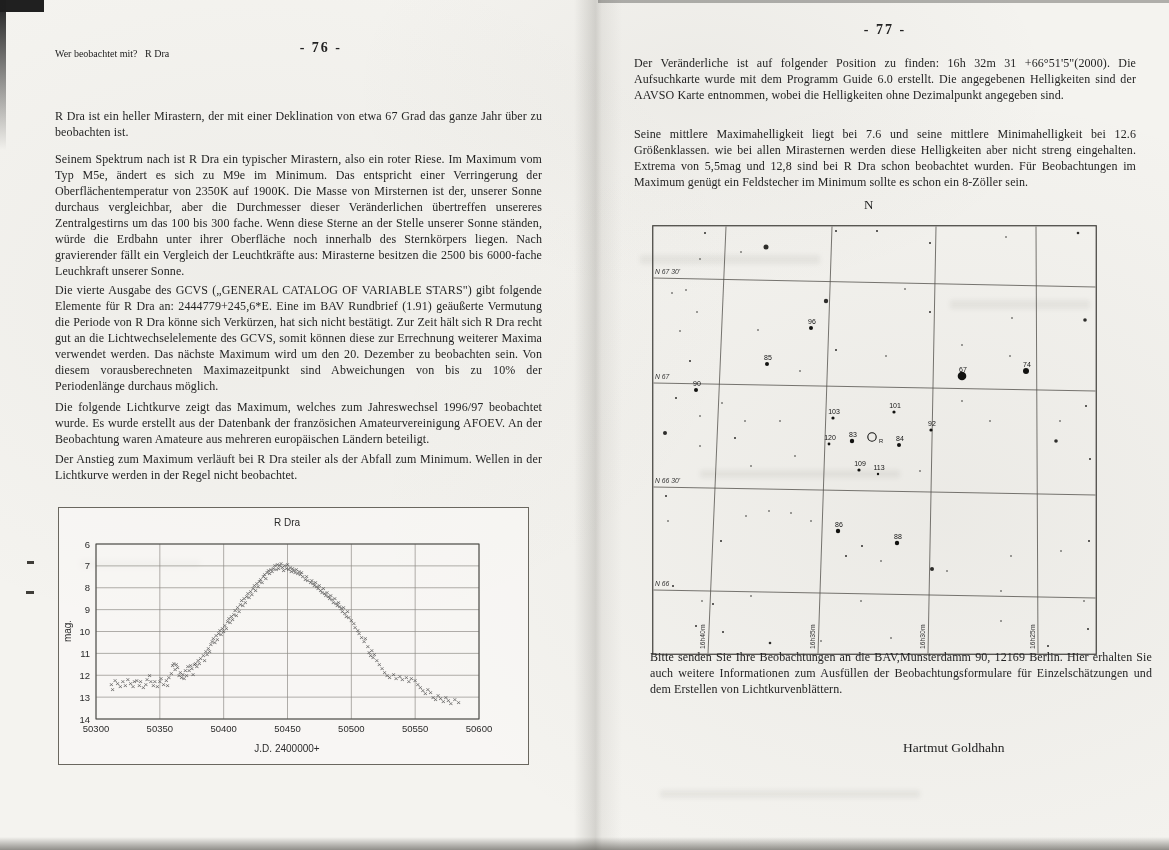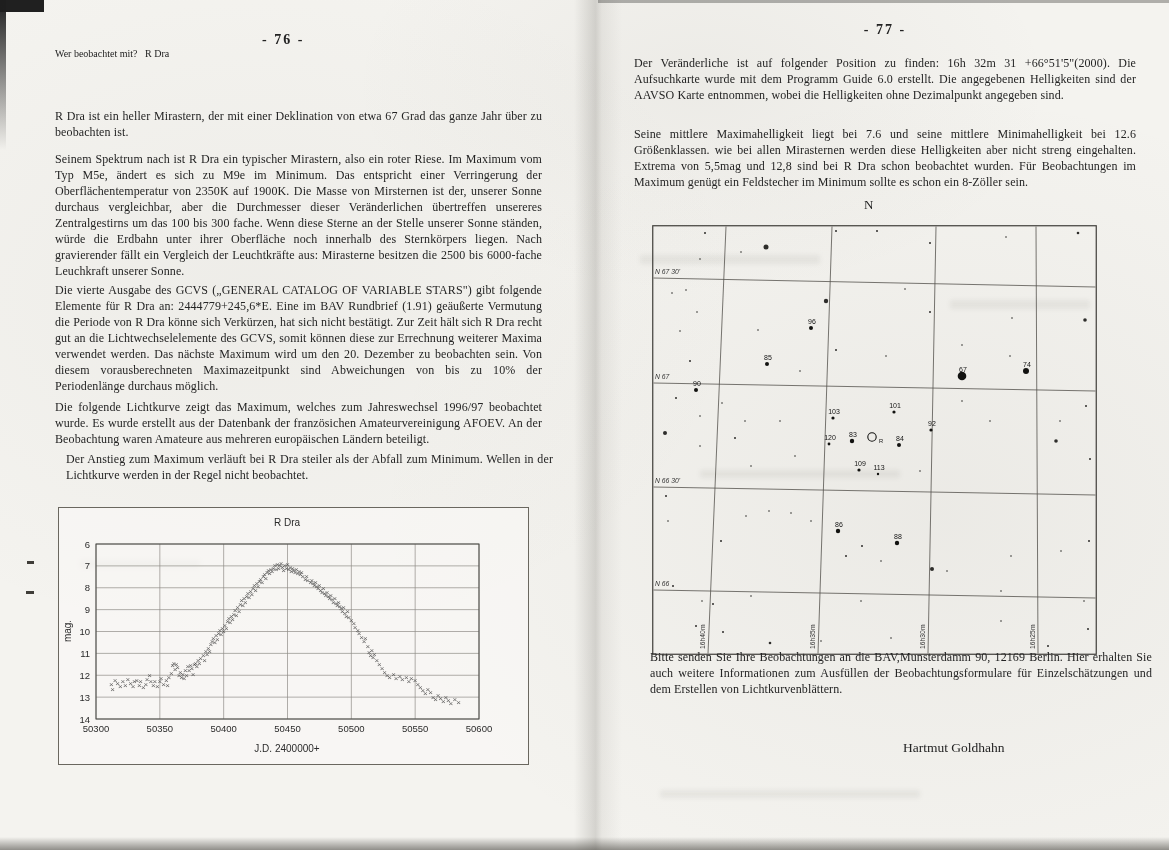--- a/index.html
+++ b/index.html
@@ -52,27 +52,27 @@
   <div class="speck" style="left:27px;top:561px;width:7px;height:3px;"></div>
   <div class="speck" style="left:26px;top:591px;width:8px;height:3px;"></div>
 
   <div class="ghost" style="left:640px;top:255px;width:180px;height:9px;"></div>
   <div class="ghost" style="left:950px;top:300px;width:140px;height:9px;"></div>
   <div class="ghost" style="left:700px;top:470px;width:200px;height:8px;"></div>
   <div class="ghost" style="left:80px;top:560px;width:120px;height:8px;"></div>
   <div class="ghost" style="left:660px;top:790px;width:260px;height:8px;"></div>
 
   <div>
-    <div class="pagenum" style="left:262px;top:32px;width:80px;text-align:left;position:absolute;">- 76 -</div>
+    <div class="pagenum" style="left:262px;top:40px;width:80px;text-align:right;position:absolute;">- 76 -</div>
     <div class="title" style="left:55px;top:48px;width:487px;">Wer beobachtet mit?&nbsp;&nbsp; R Dra</div>
     <div class="para" style="left:55px;top:97px;width:487px;margin-top:12px;">R Dra ist ein heller Mirastern, der mit einer Deklination von etwa 67 Grad das ganze Jahr über zu beobachten ist.</div>
     <div class="para" style="left:55px;top:152px;width:487px;">Seinem Spektrum nach ist R Dra ein typischer Mirastern, also ein roter Riese. Im Maximum vom Typ M5e, ändert es sich zu M9e im Minimum. Das entspricht einer Verringerung der Oberflächentemperatur von 2350K auf 1900K. Die Masse von Mirsternen ist der, unserer Sonne durchaus vergleichbar, aber die Durchmesser dieser Veränderlichen übertreffen unsereres Zentralgestirns um das 100 bis 300 fache. Wenn diese Sterne an der Stelle unserer Sonne ständen, würde die Erdbahn unter ihrer Oberfläche noch innerhalb des Sternkörpers liegen. Nach gravierender fällt ein Vergleich der Leuchtkräfte aus: Mirasterne besitzen die 2500 bis 6000-fache Leuchkraft unserer Sonne.</div>
     <div class="para" style="left:55px;top:283px;width:487px;">Die vierte Ausgabe des GCVS („GENERAL CATALOG OF VARIABLE STARS") gibt folgende Elemente für R Dra an: 2444779+245,6*E. Eine im BAV Rundbrief (1.91) geäußerte Vermutung die Periode von R Dra könne sich Verkürzen, hat sich nicht bestätigt. Zur Zeit hält sich R Dra recht gut an die Lichtwechselelemente des GCVS, somit können diese zur Errechnung weiterer Maxima verwendet werden. Das nächste Maximum wird um den 20. Dezember zu beobachten sein. Von diesem vorausberechneten Maximazeitpunkt sind Abweichungen von bis zu 10% der Periodenlänge durchaus möglich.</div>
     <div class="para" style="left:55px;top:400px;width:487px;">Die folgende Lichtkurve zeigt das Maximum, welches zum Jahreswechsel 1996/97 beobachtet wurde. Es wurde erstellt aus der Datenbank der französichen Amateurvereinigung AFOEV. An der Beobachtung waren Amateure aus mehreren europäischen Ländern beteiligt.</div>
-    <div class="para" style="left:55px;top:452px;width:487px;margin-left:11px;">Der Anstieg zum Maximum verläuft bei R Dra steiler als der Abfall zum Minimum. Wellen in der Lichtkurve werden in der Regel nicht beobachtet.</div>
+    <div class="para" style="left:55px;top:452px;width:487px;">Der Anstieg zum Maximum verläuft bei R Dra steiler als der Abfall zum Minimum. Wellen in der Lichtkurve werden in der Regel nicht beobachtet.</div>
     <div class="lc-box">
       <div><svg width="467" height="254">
             <line x1="37" y1="36" x2="37" y2="211" stroke="#8f8d86" stroke-width="0.7"></line>
             <text x="37" y="224" text-anchor="middle" class="tick">50300</text>
             <line x1="100.83333333333333" y1="36" x2="100.83333333333333" y2="211" stroke="#8f8d86" stroke-width="0.7"></line>
             <text x="100.83333333333333" y="224" text-anchor="middle" class="tick">50350</text>
             <line x1="164.66666666666666" y1="36" x2="164.66666666666666" y2="211" stroke="#8f8d86" stroke-width="0.7"></line>
             <text x="164.66666666666666" y="224" text-anchor="middle" class="tick">50400</text>
             <line x1="228.5" y1="36" x2="228.5" y2="211" stroke="#8f8d86" stroke-width="0.7"></line>
             <text x="228.5" y="224" text-anchor="middle" class="tick">50450</text>

